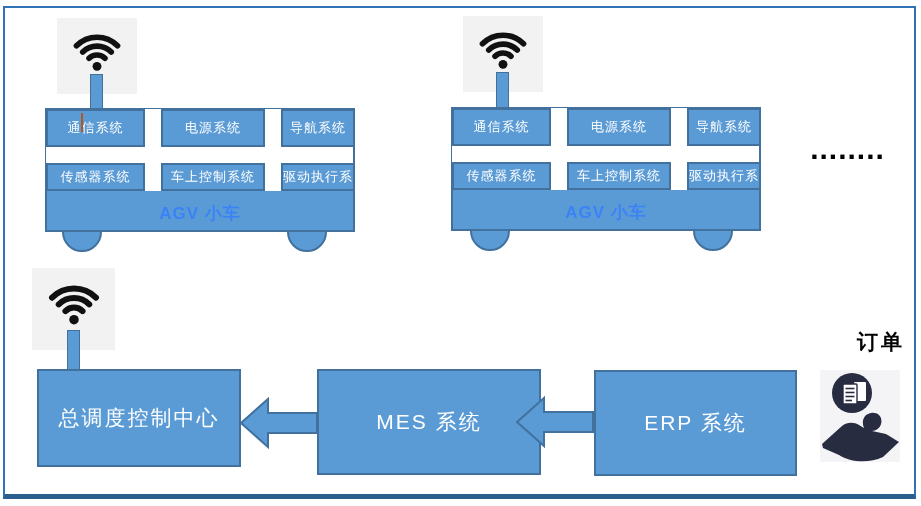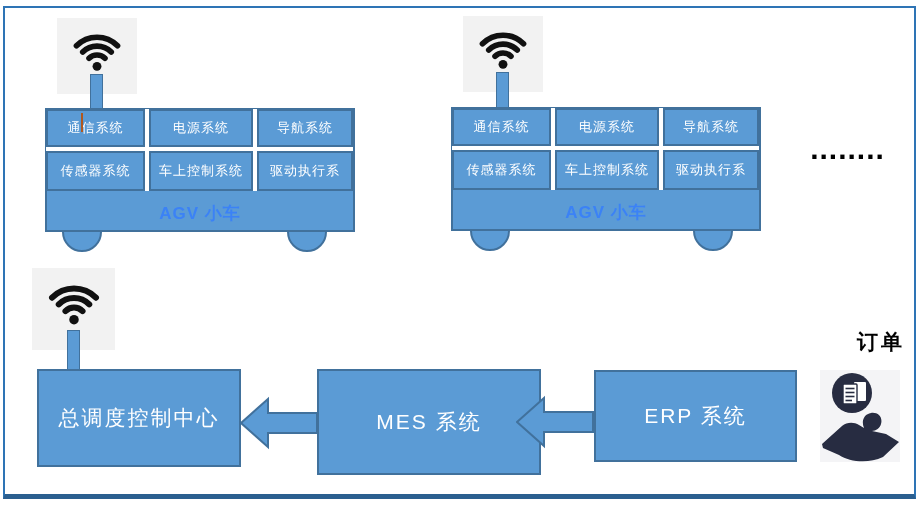--- a/index.html
+++ b/index.html
@@ -25,21 +25,21 @@
     box-sizing:border-box;color:#fff;display:flex;align-items:center;
     justify-content:center;z-index:4;
   }
   .wheel{
     position:absolute;width:40px;height:34px;background:#5B9BD5;
     border:2px solid #41719C;border-radius:0 0 22px 22px;
     box-sizing:border-box;z-index:1;
   }
   .cart-grid{
     position:absolute;display:grid;grid-template-columns:99px 104px 1fr;
-    grid-template-rows:38px 1fr;gap:4px;background:#ffffff;z-index:5;
+    grid-template-rows:38px 1fr;gap:16px;background:#ffffff;z-index:5;
   }
   .cell{
     background:#5B9BD5;border:2px solid #41719C;box-sizing:border-box;
     color:#fff;font-size:13px;letter-spacing:1px;
     display:flex;align-items:center;justify-content:center;white-space:nowrap;
   }
   .agv-label{
     position:absolute;text-align:center;color:#3b82f6;font-weight:bold;
     font-size:17px;letter-spacing:1px;z-index:6;
   }
@@ -139,21 +139,21 @@
 </svg>
 
 <div class="node big-label" style="left:317px;top:369px;width:224px;height:106px;">
   <span>MES 系统</span>
 </div>
 
 <svg class="arrow" style="left:516px;top:395px;" width="78" height="54" viewBox="0 0 78 54">
   <polygon points="1,27 28,3 28,17 77,17 77,37 28,37 28,51" fill="#5B9BD5" stroke="#41719C" stroke-width="2" stroke-linejoin="miter"></polygon>
 </svg>
 
-<div class="node big-label" style="left:594px;top:370px;width:203px;height:92px;">
+<div class="node big-label" style="left:594px;top:370px;width:203px;height:106px;">
   <span>ERP 系统</span>
 </div>
 
 <div class="order-label" style="left:815px;top:328px;width:90px;">订单</div>
 
 <div class="order-tile" style="left:820px;top:370px;width:80px;height:92px;">
   <svg width="80" height="92" viewBox="0 0 80 92">
     <circle cx="32" cy="23" r="20" fill="#272C41"></circle>
     <rect x="34" y="12" width="12" height="19" rx="1" fill="#ffffff"></rect>
     <rect x="23" y="14" width="14" height="20" rx="1" fill="#ffffff" stroke="#272C41" stroke-width="1.4"></rect>

